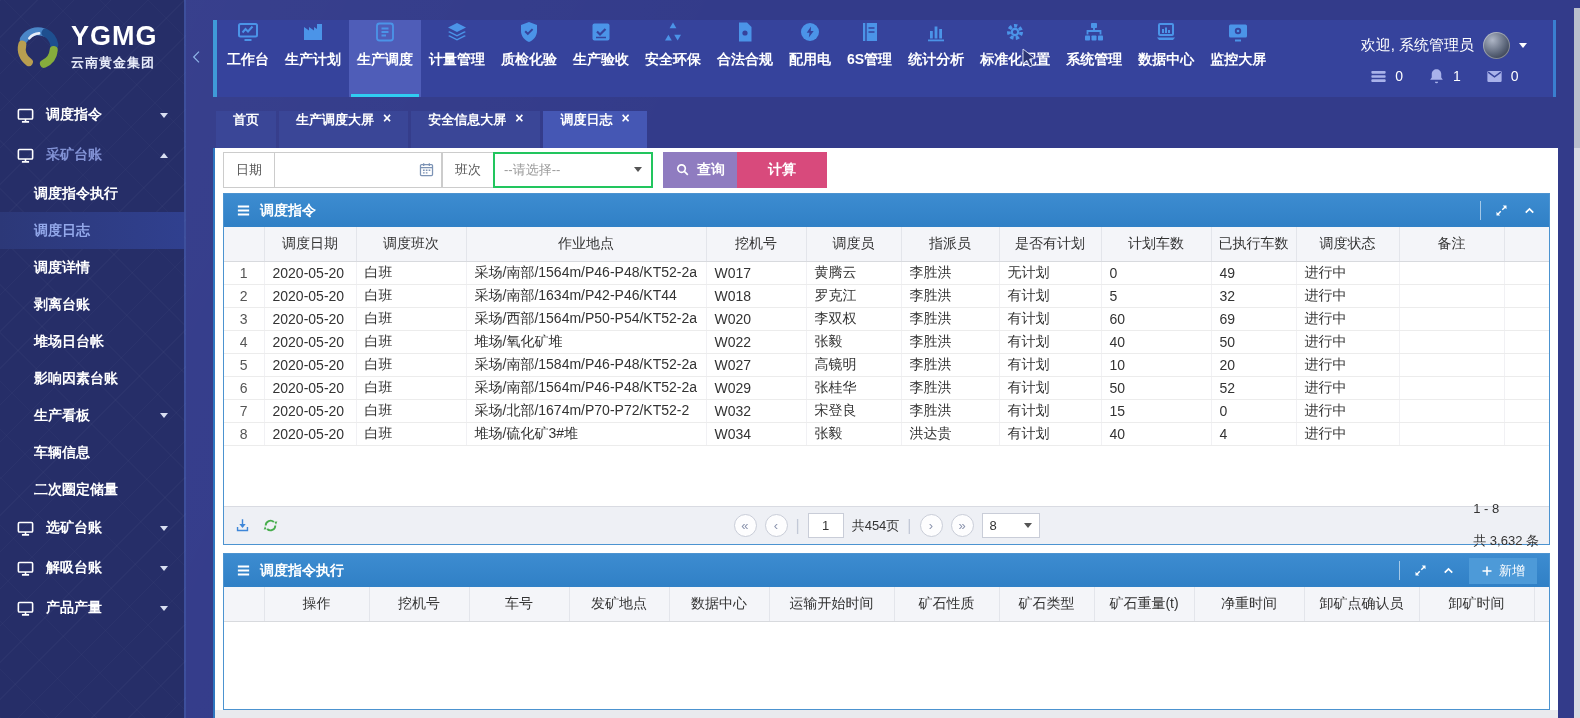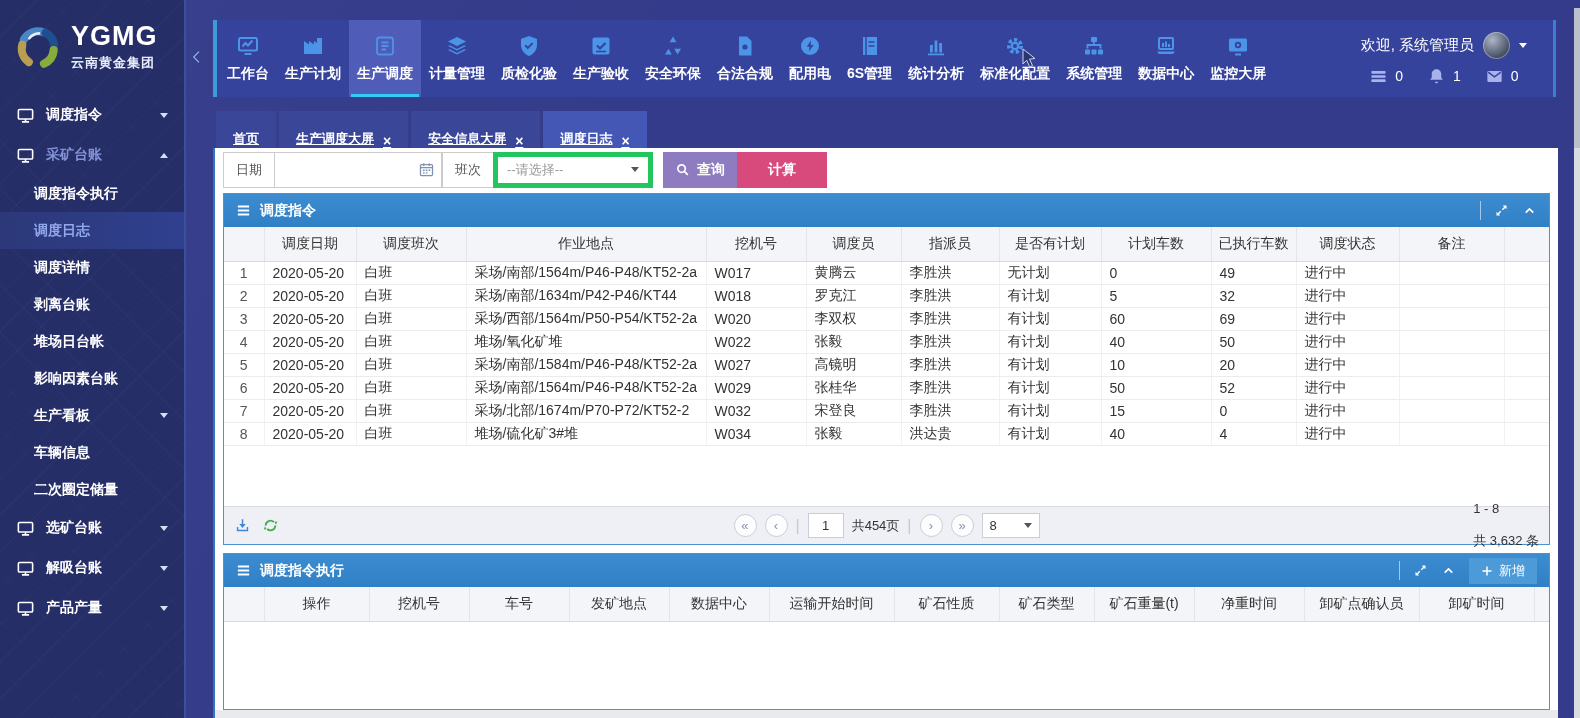--- a/index.html
+++ b/index.html
@@ -30,57 +30,57 @@
   .tri { width:0; height:0; display:inline-block; }
   .tri.down { border-left:4.5px solid transparent; border-right:4.5px solid transparent; border-top:5.5px solid currentColor; }
   .tri.up   { border-left:4.5px solid transparent; border-right:4.5px solid transparent; border-bottom:5.5px solid currentColor; }
 
   .collapse-handle { position:absolute; left:189px; top:42px; width:16px; height:30px; color:#8fb4e8; z-index:4; cursor:pointer; }
 
   
   .topbar { position:absolute; left:213px; top:20px; width:1343px; height:77px; background:#36439c;
             border-left:4px solid #3f9ad8; border-right:3px solid #3a7fd0; display:flex; z-index:2; }
   .nav-items { display:flex; align-items:stretch; padding-left:2px; }
-  .nav-item { position:relative; display:flex; flex-direction:column; align-items:center; justify-content:center;
+  .nav-item { position:relative; display:flex; flex-direction:column; align-items:center; 
               gap:7px; padding:0 8px; cursor:pointer; }
   .nav-item .nav-icon { width:24px; height:24px; color:#4b94e8; }
   .nav-item .nav-label { color:#fff; font-size:14px; font-weight:bold; white-space:nowrap; }
   .nav-item.active { background:#4f5db8; }
   .nav-item.active::after { content:''; position:absolute; left:2px; right:2px; bottom:0; height:3px; background:#30cdf2; }
   .user-area { margin-left:auto; display:flex; flex-direction:column; align-items:center; justify-content:center;
                gap:8px; padding-right:26px; }
   .welcome-row { display:flex; align-items:center; gap:9px; color:#fff; font-size:15px; }
   .avatar { width:27px; height:27px; border-radius:50%; flex:none; cursor:pointer;
             background:radial-gradient(circle at 35% 30%, #aeb6c6, #5a6478 55%, #2c3444 90%);
             box-shadow:inset 0 0 0 1px rgba(255,255,255,.35); }
   .user-caret { color:#fff; cursor:pointer; }
   .badges { display:flex; align-items:center; gap:24px; }
   .badge { display:flex; align-items:center; gap:7px; cursor:pointer; }
   .badge .b-icon { width:19px; height:19px; color:#a9b2ea; }
   .b-count { color:#fff; font-size:14px; }
 
   
   .tabbar { position:absolute; left:216px; top:111px; height:37px; display:flex; gap:3px; z-index:2; }
-  .tab { background:#3a4697; color:#fff; font-size:13px; font-weight:bold; display:flex; align-items:flex-end;
-         gap:9px; padding:0 17px; cursor:pointer; white-space:nowrap;text-decoration:underline; }
+  .tab { background:#3a4697; color:#fff; font-size:13px; font-weight:bold; display:flex; align-items:flex-start;
+         gap:9px; padding:0 17px; cursor:pointer; white-space:nowrap; }
   .tab.active { background:#4557b4; }
   .tab-close { font-size:14px; font-weight:bold; line-height:1; cursor:pointer; }
 
   
   .content { position:absolute; left:213px; top:148px; width:1345px; height:570px; background:#fff;
              border-left:2px solid #2f77c0; padding:3px 8px 0 8px; z-index:1; }
   
   .filter-bar { display:flex; align-items:center; height:37px; margin-bottom:5px; }
   .f-label { width:52px; height:36px; border:1px solid #ccc; display:flex; align-items:center; justify-content:center;
              color:#555; background:#fff; }
   .f-date { width:168px; height:36px; border:1px solid #ccc; margin-left:-1px; display:flex; align-items:center;
             background:#fff; padding:0 6px 0 8px; }
   .f-date input { border:none; outline:none; flex:1; min-width:0; font-size:13px; font-family:inherit; }
   .cal-icon { width:17px; height:17px; color:#7c93b5; flex:none; cursor:pointer; }
-  .f-select { width:160px; height:36px; border:5px solid #22c55e; margin-left:-1px; display:flex; align-items:center;
+  .f-select { width:160px; height:36px; border:2px solid #22c55e; margin-left:-1px; display:flex; align-items:center;
               justify-content:space-between; padding:0 9px; background:#fff; color:#999; cursor:pointer; }
   .f-select .tri { color:#555; }
   .btn { height:36px; border:none; color:#fff; font-size:14px; font-weight:bold; display:flex; align-items:center;
          justify-content:center; gap:7px; cursor:pointer; font-family:inherit; }
   .btn-query { width:74px; background:#8f7cc0; margin-left:10px; }
   .btn-query .srch { width:15px; height:15px; color:#fff; }
   .btn-calc { width:90px; background:#d84a7c; }
 
   
   .panel { border:1px solid #4c93d0; display:flex; flex-direction:column; background:#fff; }

